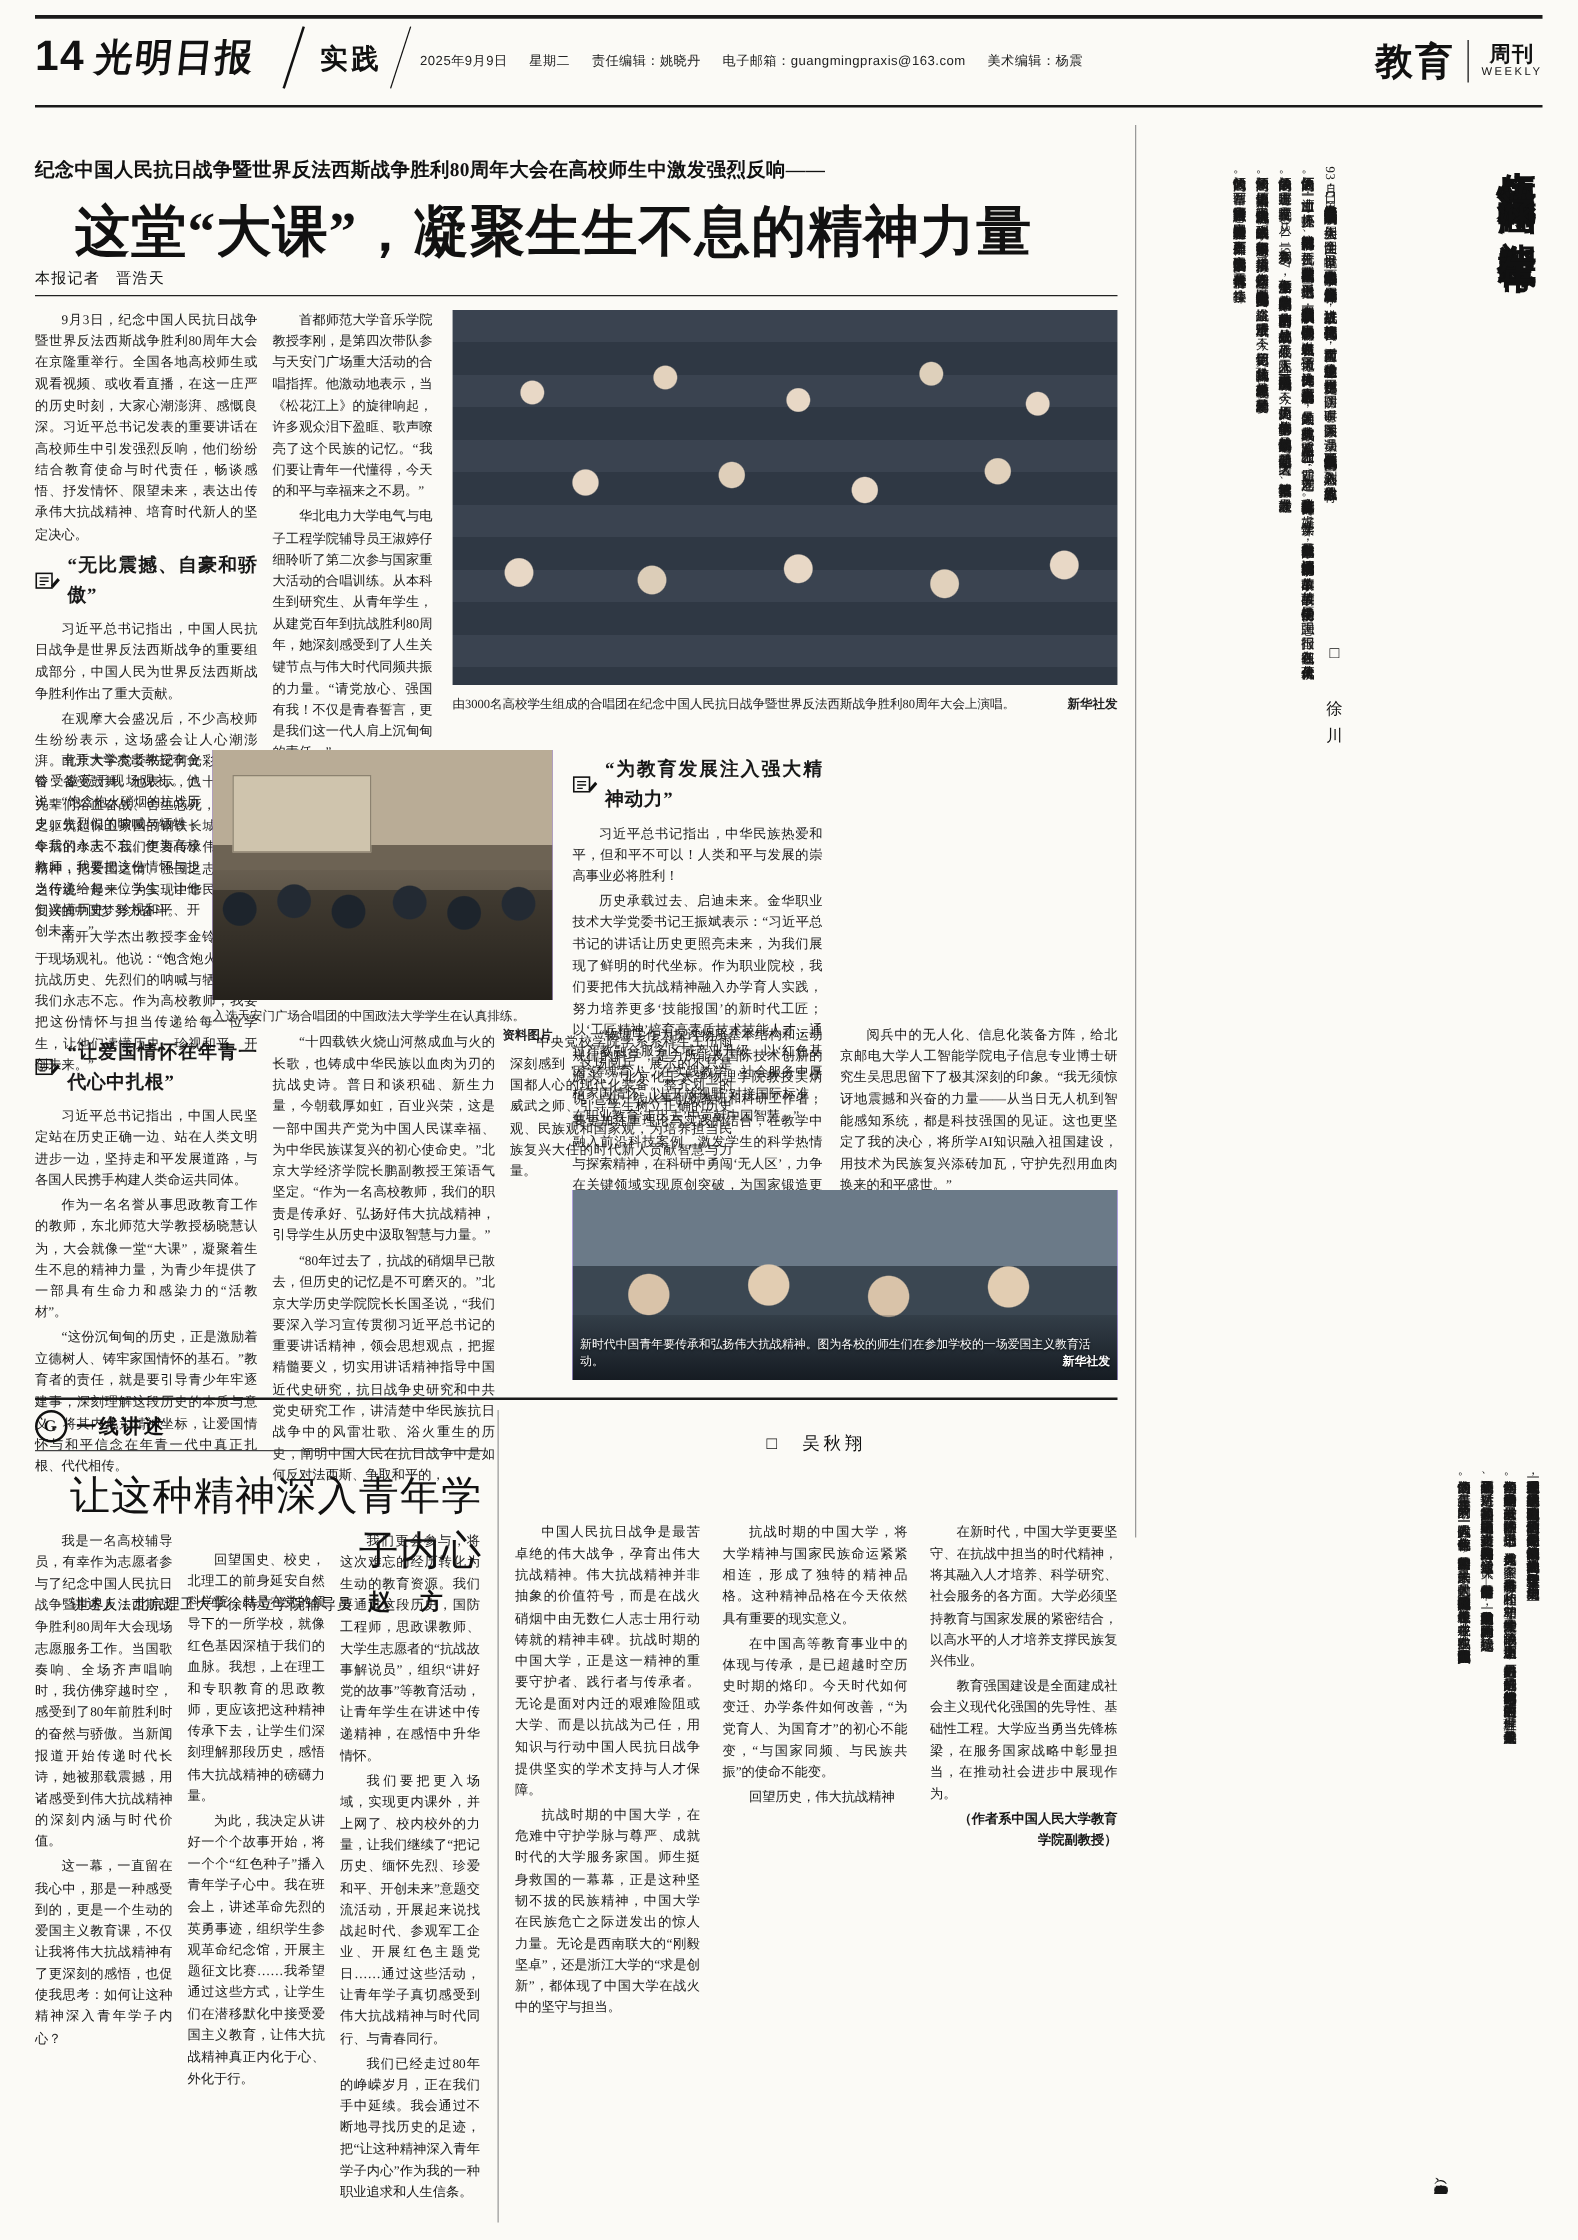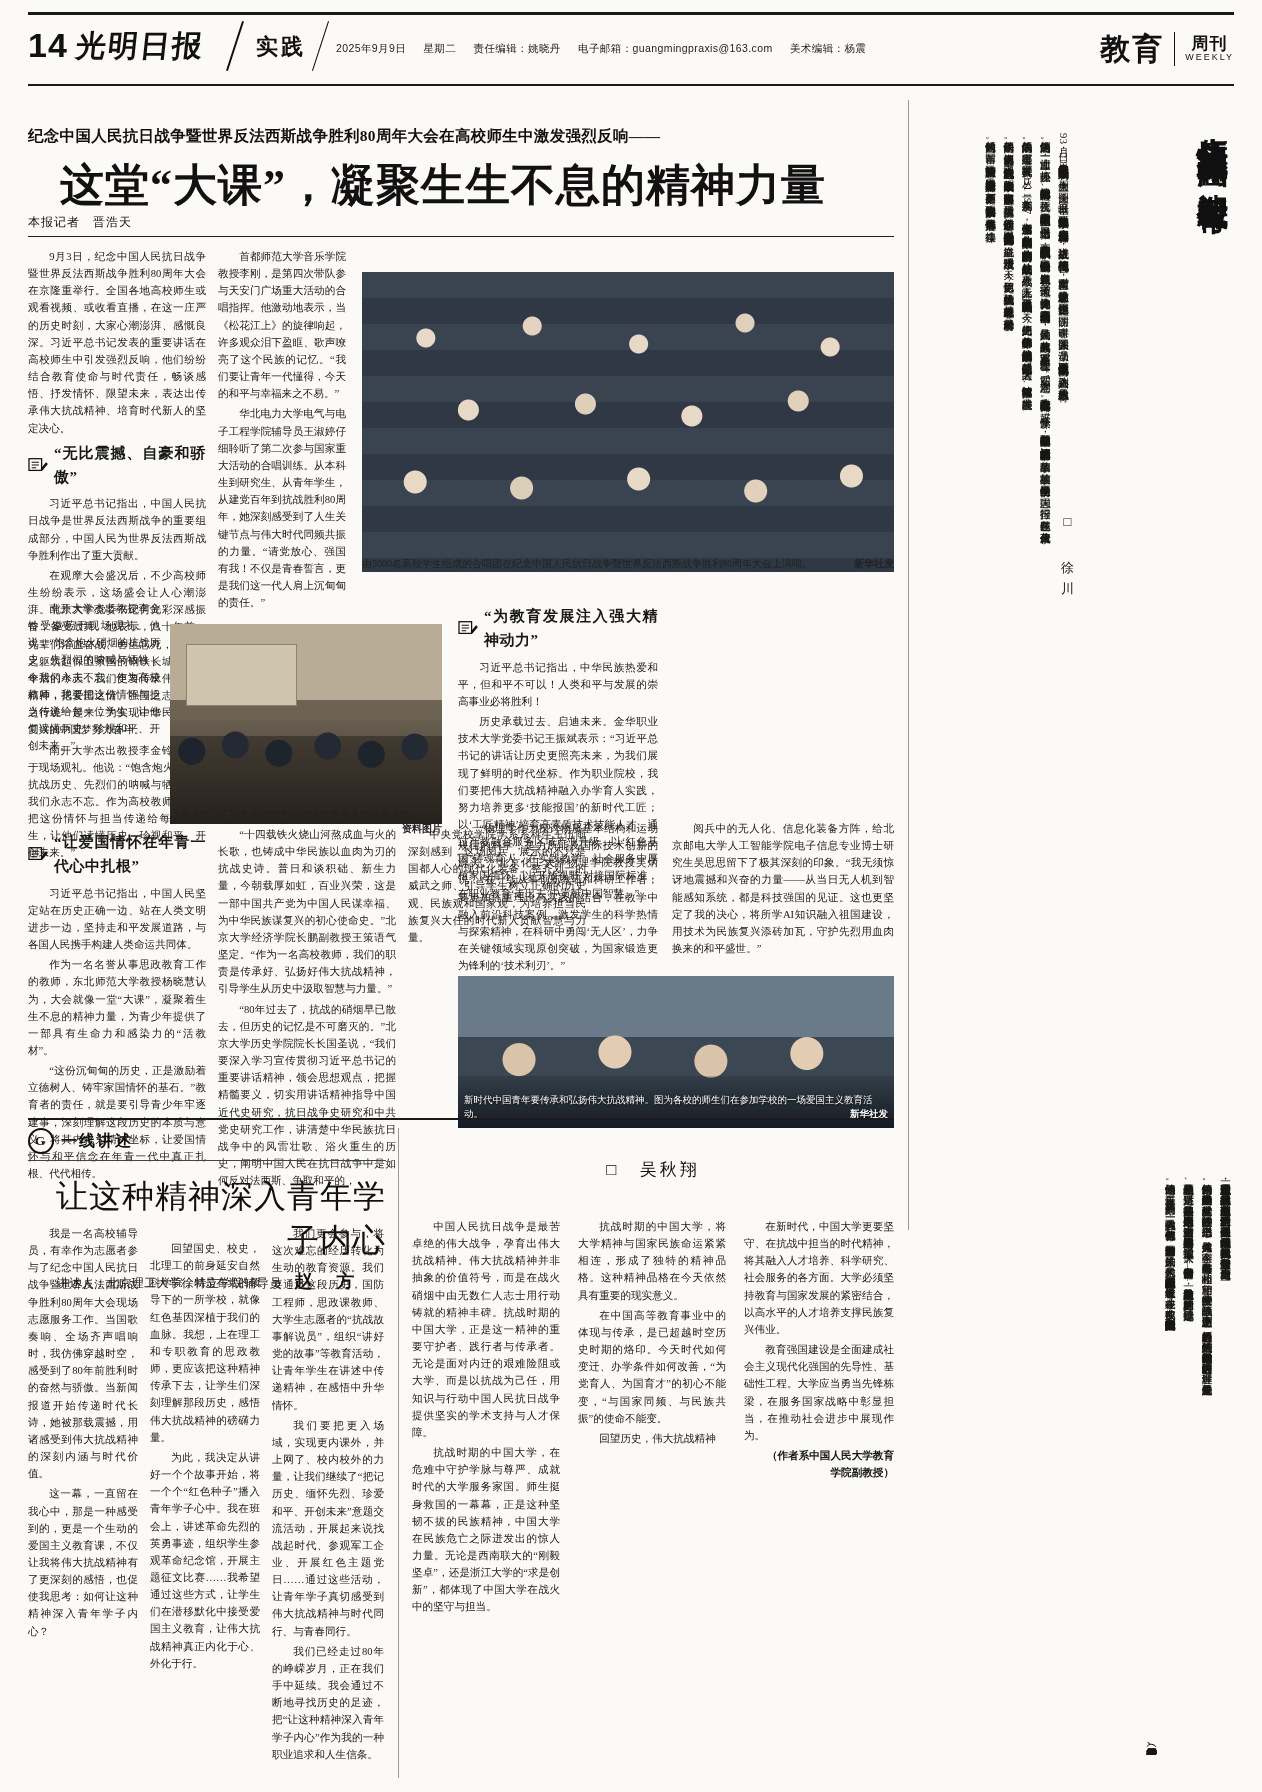--- a/index.html
+++ b/index.html
@@ -142,21 +142,21 @@
     display:flex;align-items:center;gap:6px;
     margin:4px 0 6px 0;
   }
   .pen-icon{
     width:20px;height:18px;flex:none;
     display:inline-block;position:relative;
   }
   .pen-icon svg{display:block;}
   
   .photo{
-    position:absolute;background:#8b5cf6;overflow:hidden;margin-top:24px;
+    position:absolute;background:#8b5cf6;overflow:hidden;
   }
   .caption{
     position:absolute;font-size:10px;line-height:1.5;color:#222;
   }
   .credit{font-weight:bold;}
   
   .choir{
     width:100%;height:100%;
     background:
       radial-gradient(circle at 12% 22%, #e8d8c6 0 9px, transparent 10px),
@@ -233,21 +233,21 @@
   }
   .speaker-line{
     font-size:12px;text-align:center;letter-spacing:.5px;margin-top:6px;
   }
   .speaker-line b{font-size:18px;letter-spacing:3px;}
   .mid-title{
     font-size:27px;font-weight:bold;letter-spacing:6px;text-align:center;
     font-family:"DejaVu Serif", serif;
   }
   .mid-author{
-    font-size:17px;text-align:center;letter-spacing:3px;margin-top:18px;
+    font-size:14px;text-align:center;letter-spacing:3px;margin-top:6px;
   }
   .author-end{
     font-weight:bold;text-indent:0;text-align:right;
   }
 </style>
 </head>
 <body>
 
 <div class="page">
 

